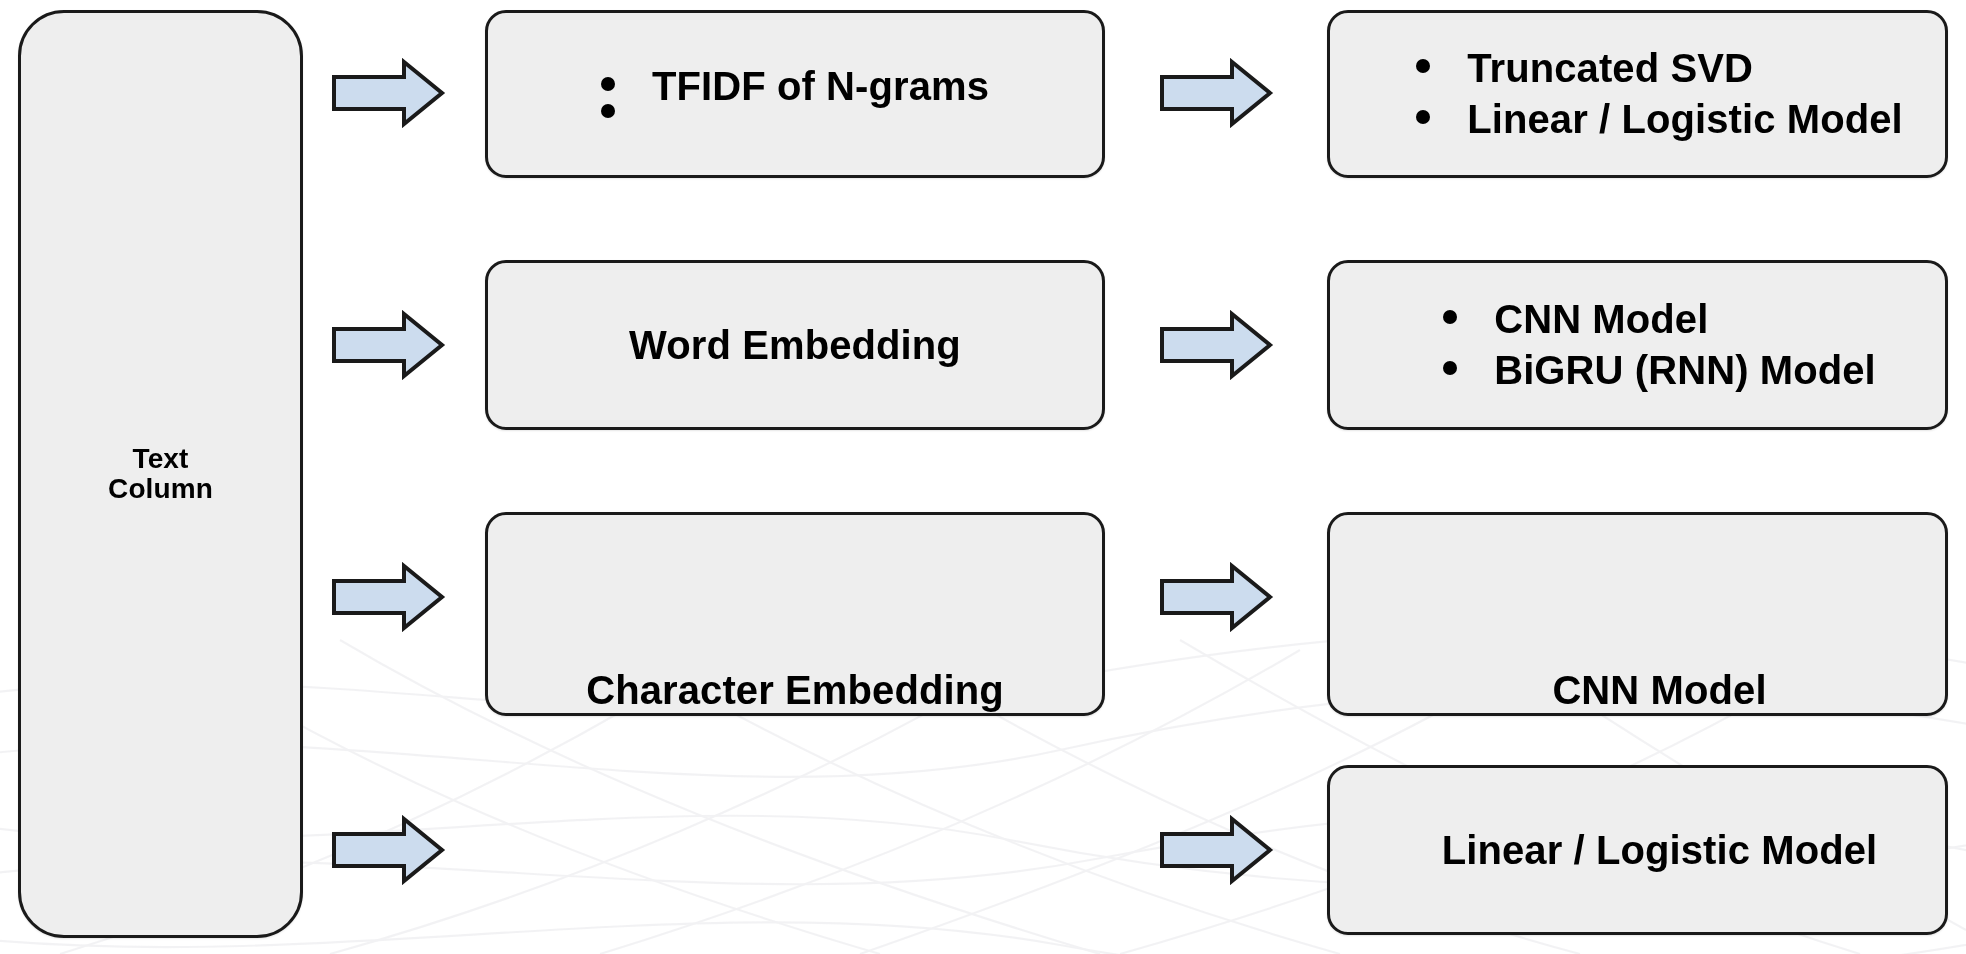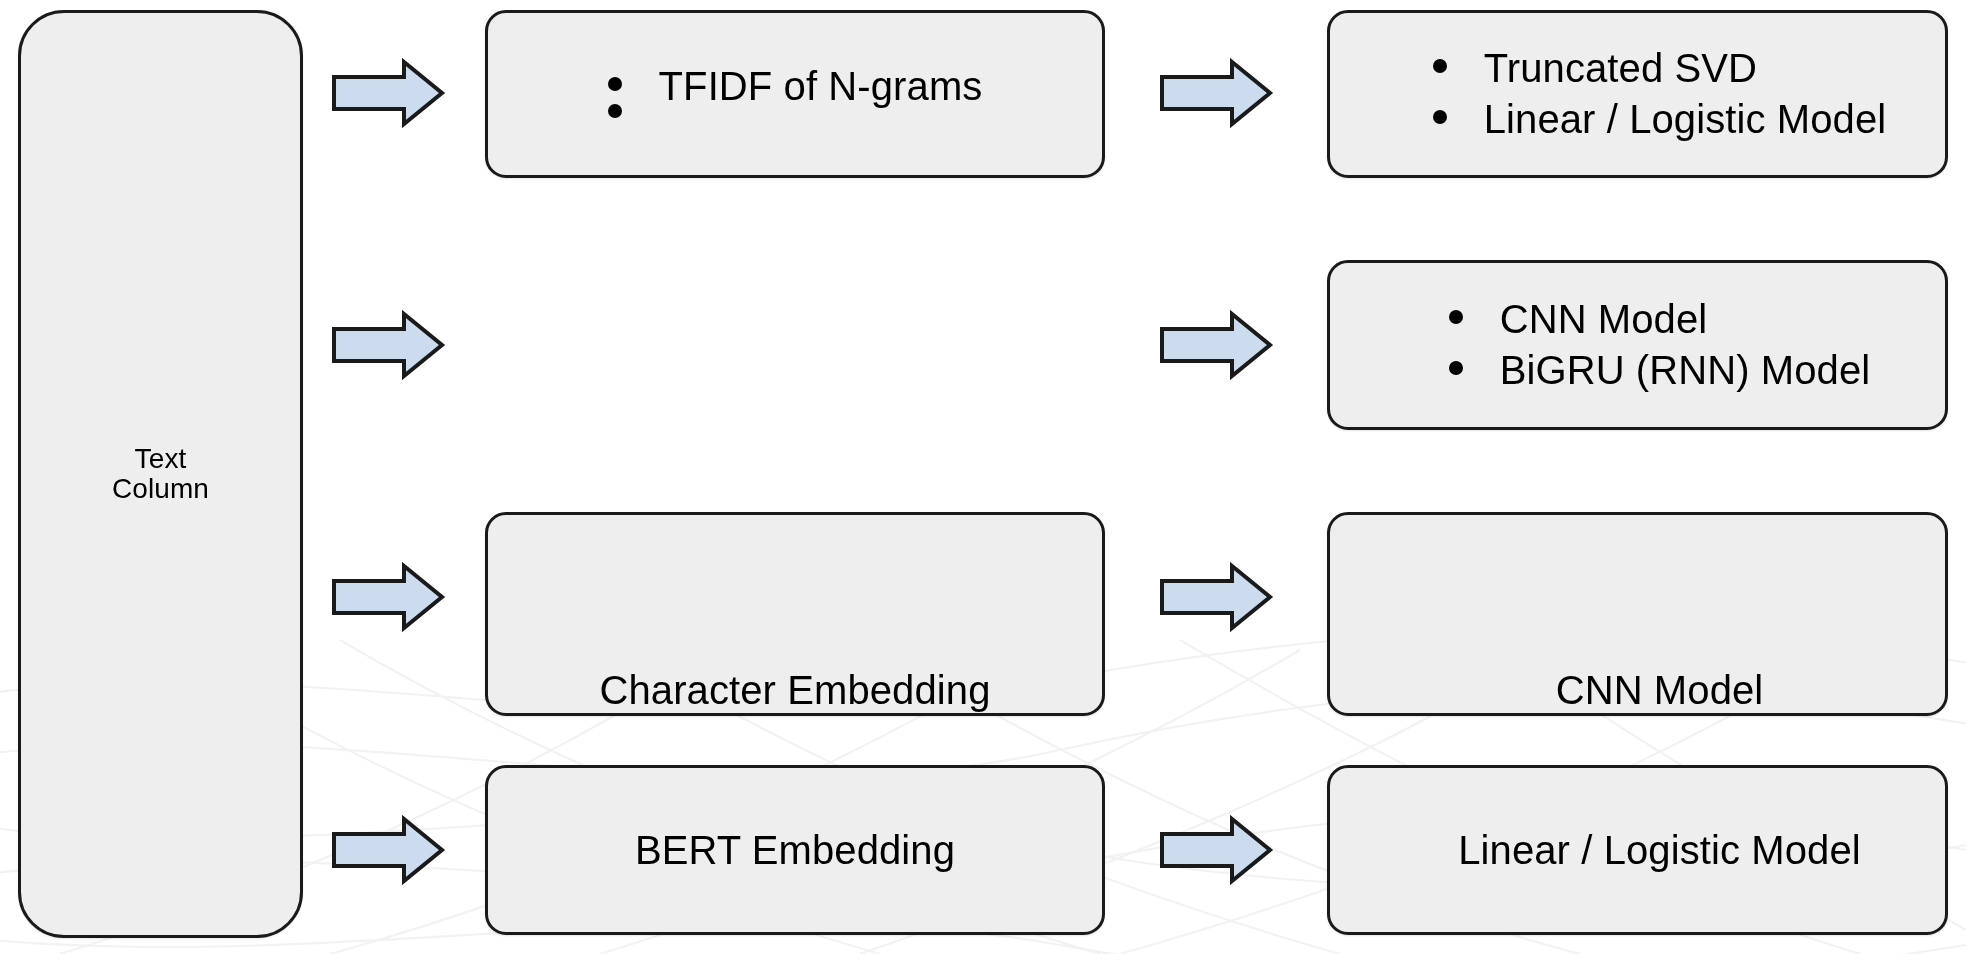--- a/index.html
+++ b/index.html
@@ -28,20 +28,21 @@
   .node-box {
     position: absolute;
     box-sizing: border-box;
     background: #eeeeee;
     border: 3px solid #1a1a1a;
     display: flex;
     align-items: center;
     justify-content: center;
     color: #000000;
     box-shadow: 0 1px 2px rgba(0,0,0,0.10);
+    font-weight: bold;
   }
 
   
   .source-box {
     left: 18px;
     top: 10px;
     width: 285px;
     height: 928px;
     border-radius: 46px;
   }
@@ -167,20 +168,23 @@
         <span class="bullet-dot"></span>
         <span>Linear / Logistic Model</span>
       </li>
     </ul>
   </div>
 
   <svg class="arrow arrow-col-1 arrow-row-2" viewBox="0 0 116 70">
     <polygon points="4,19 74,19 74,4 112,35 74,66 74,51 4,51" fill="#ccdcee" stroke="#1a1a1a" stroke-width="4" stroke-linejoin="miter"></polygon>
   </svg>
 
+  <div class="node-box stage-box row-2">
+    <div class="single-label">Word Embedding</div>
+  </div>
 
   <svg class="arrow arrow-col-2 arrow-row-2" viewBox="0 0 116 70">
     <polygon points="4,19 74,19 74,4 112,35 74,66 74,51 4,51" fill="#ccdcee" stroke="#1a1a1a" stroke-width="4" stroke-linejoin="miter"></polygon>
   </svg>
 
   <div class="node-box model-box row-2">
     <ul class="bullet-list">
       <li>
         <span class="bullet-dot"></span>
         <span>CNN Model</span>
@@ -205,23 +209,20 @@
   </svg>
 
   <div class="node-box model-box row-3">
     <div class="single-label">CNN Model</div>
   </div>
 
   <svg class="arrow arrow-col-1 arrow-row-4" viewBox="0 0 116 70">
     <polygon points="4,19 74,19 74,4 112,35 74,66 74,51 4,51" fill="#ccdcee" stroke="#1a1a1a" stroke-width="4" stroke-linejoin="miter"></polygon>
   </svg>
 
-  <div class="node-box stage-box row-4">
-    <div class="single-label">BERT Embedding</div>
-  </div>
 
   <svg class="arrow arrow-col-2 arrow-row-4" viewBox="0 0 116 70">
     <polygon points="4,19 74,19 74,4 112,35 74,66 74,51 4,51" fill="#ccdcee" stroke="#1a1a1a" stroke-width="4" stroke-linejoin="miter"></polygon>
   </svg>
 
   <div class="node-box model-box row-4">
     <div class="single-label">Linear / Logistic Model</div>
   </div>
 
 </div>

